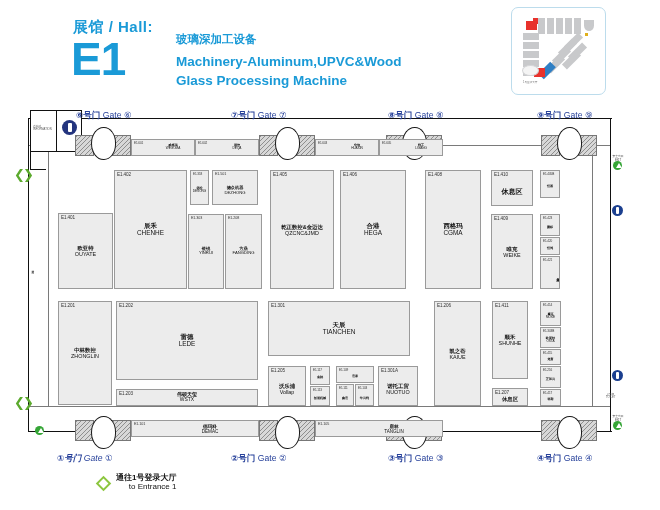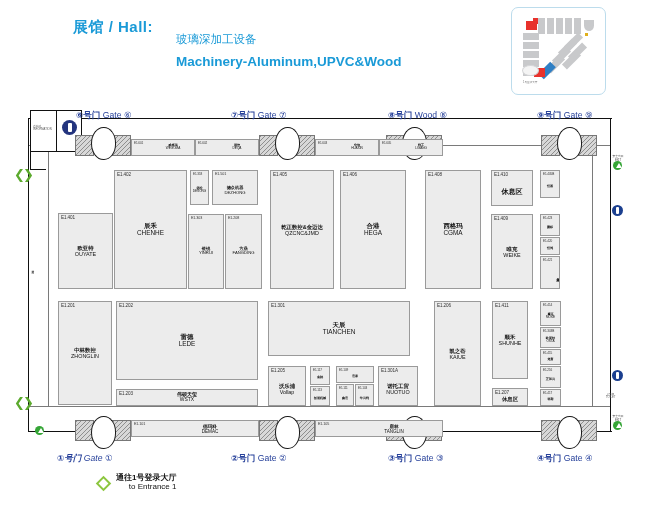--- a/index.html
+++ b/index.html
@@ -18,21 +18,21 @@
     position:absolute; left:30px; top:18px;
     font-size:15px; font-weight:bold; color:#1a9ad7; letter-spacing:0.5px;
     white-space:nowrap;
   }
   .hall-code {
     position:absolute; left:28px; top:36px;
     font-size:46px; font-weight:bold; color:#1a9ad7; line-height:46px;
     letter-spacing:-1px;
   }
   .cat-cn1 { position:absolute; left:133px; top:17px; font-size:11.5px; font-weight:bold; color:#1a9ad7; white-space:nowrap;}
-  .cat-cn2 { position:absolute; left:133px; top:32px; font-size:11.5px; font-weight:normal; color:#1a9ad7; white-space:nowrap;}
+  .cat-cn2 { position:absolute; left:133px; top:32px; font-size:11.5px; font-weight:bold; color:#1a9ad7; white-space:nowrap;}
   .cat-en1 { position:absolute; left:133px; top:54px; font-size:13.5px; font-weight:bold; color:#1a9ad7; white-space:nowrap;}
   .cat-en2 { position:absolute; left:133px; top:73px; font-size:13.5px; font-weight:bold; color:#1a9ad7; white-space:nowrap;}
 
   
   #minimap {
     position:absolute; right:11px; top:7px; width:95px; height:88px;
     border:1px solid #bcdcec; border-radius:7px; background:#fff;
   }
   .mm-blk { position:absolute; background:#c8c9cb; }
   .mm-red { position:absolute; background:#e8322c; }
@@ -138,22 +138,24 @@
 
   .smalltag { position:absolute; font-size:2.7px; color:#555; white-space:nowrap; line-height:1.1;}
 </style>
 </head>
 <body>
 
 <div id="page">
 
   <div id="header">
     <div class="hall-label">展馆 / Hall:</div>
+    <div class="hall-code">E1</div>
     <div class="cat-cn2">玻璃深加工设备</div>
     <div class="cat-en1">Machinery-Aluminum,UPVC&amp;Wood</div>
+    <div class="cat-en2">Glass Processing Machine</div>
 
     <div id="minimap">
 
       <div class="mm-blk" style="left:26px; top:10px; width:7px; height:16px;"></div>
       <div class="mm-blk" style="left:35px; top:10px; width:7px; height:16px;"></div>
       <div class="mm-blk" style="left:44px; top:10px; width:7px; height:16px;"></div>
       <div class="mm-blk" style="left:53px; top:10px; width:7px; height:16px;"></div>
       <div class="mm-blk" style="left:62px; top:10px; width:7px; height:16px;"></div>
       <div class="mm-blk" style="left:72px; top:12px; width:10px; height:11px; border-radius:0 0 50% 50%;"></div>
 
@@ -223,21 +225,21 @@
     </div>
 
     <div class="hatch" style="left:386px; top:27px; width:19px; height:21px;"></div>
     <div class="hatch" style="left:423px; top:27px; width:19px; height:21px;"></div>
     <div class="gate" style="left:402px; top:19px; width:25px; height:33px;">
       <div class="leaf l"></div>
       <div class="leaf r"></div>
     </div>
     <div class="gcap" style="left:388px; top:2px;">
       <span>⑧号门</span>
-      <span class="en">Wood ⑧</span>
+      <span class="en">Gate ⑧</span>
     </div>
 
     <div class="hatch" style="left:541px; top:27px; width:19px; height:21px;"></div>
     <div class="hatch" style="left:578px; top:27px; width:19px; height:21px;"></div>
     <div class="gate" style="left:557px; top:19px; width:25px; height:33px;">
       <div class="leaf l"></div>
       <div class="leaf r"></div>
     </div>
     <div class="gcap" style="left:537px; top:2px;">
       <span>⑨号门</span>

